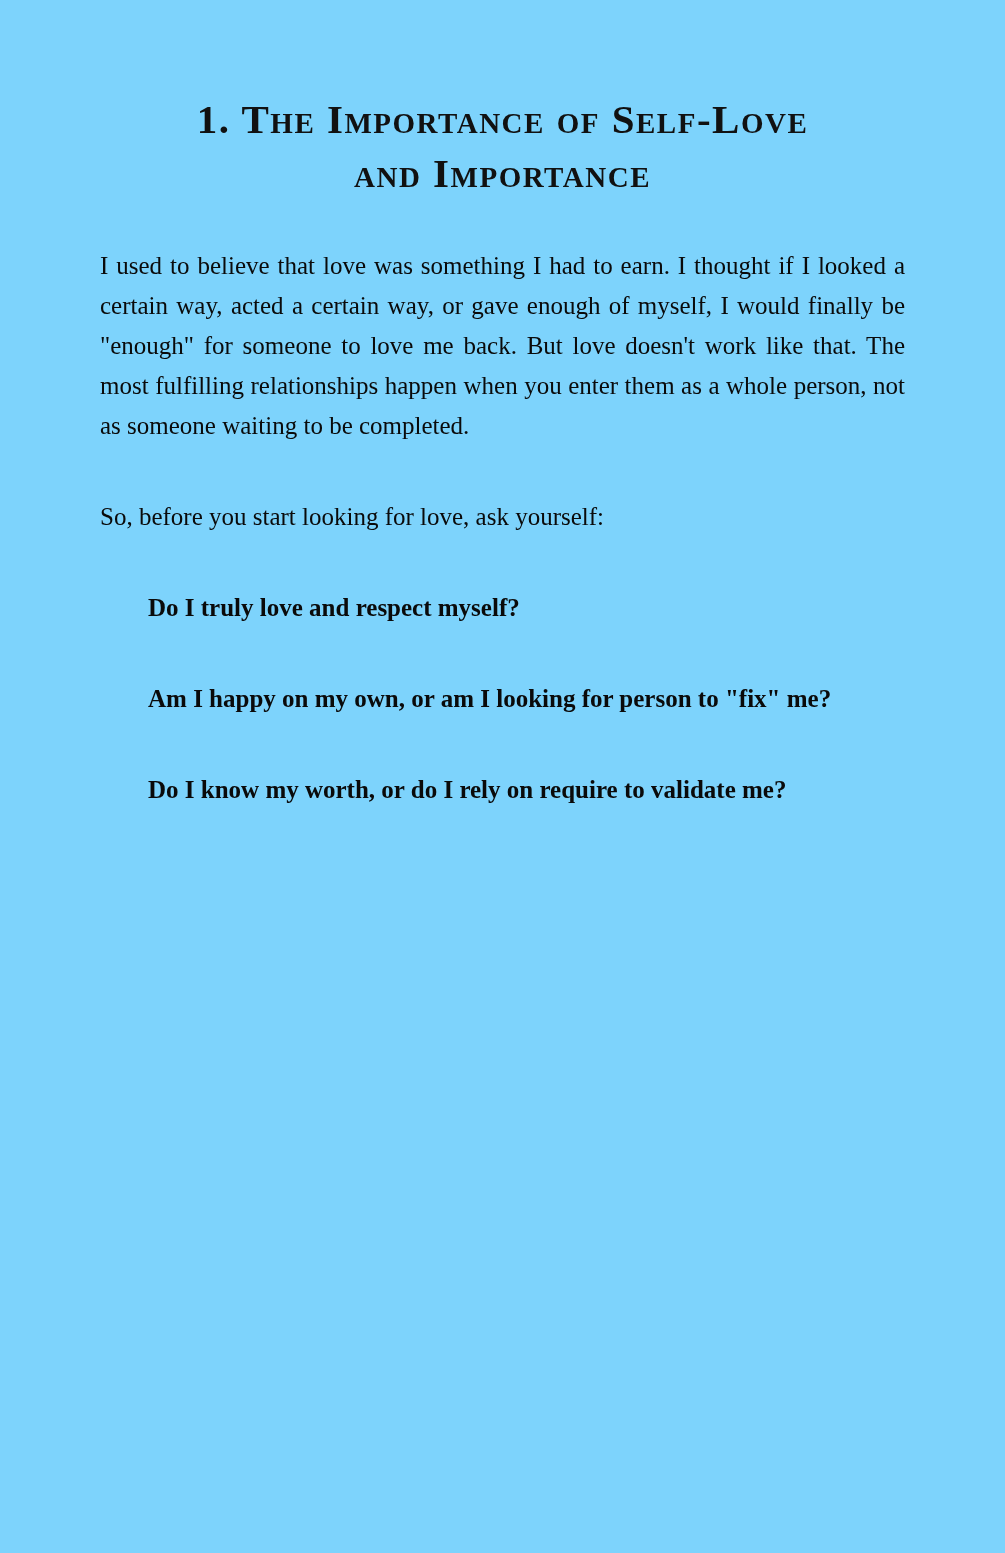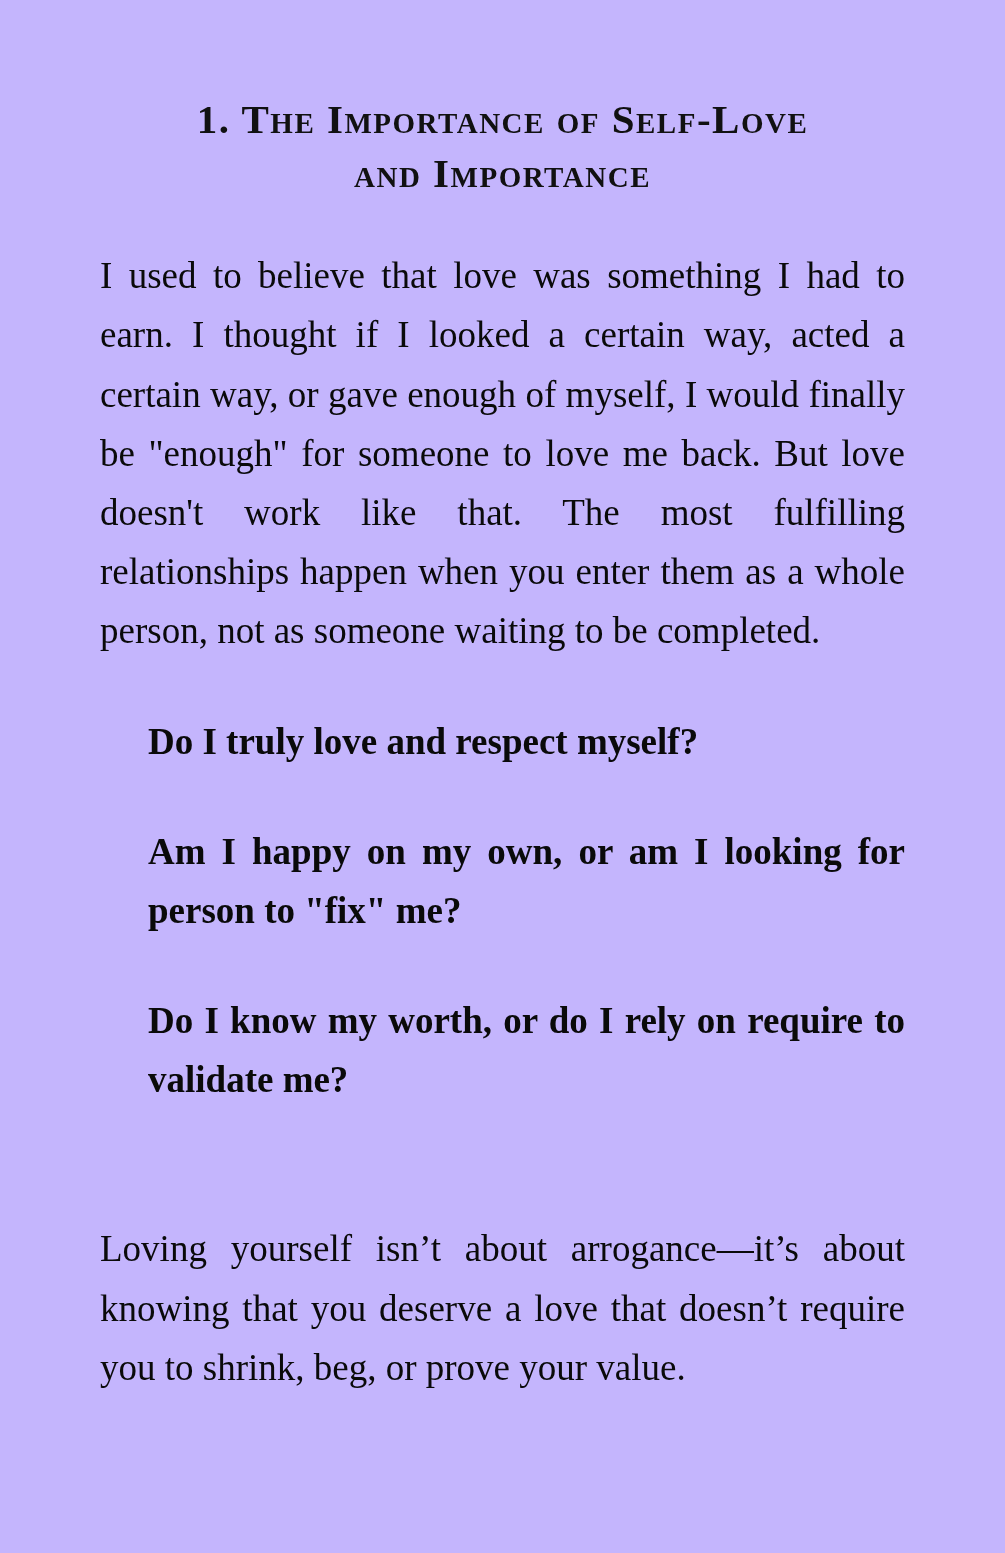--- a/index.html
+++ b/index.html
@@ -6,41 +6,41 @@
   html, body {
     margin: 0;
     padding: 0;
     background: #ffffff;
   }
   .page {
     position: relative;
     width: 1005px;
     height: 1553px;
     margin: 0 auto;
-    background: #c4b5fd;
+    background: #7dd3fc;
     color: #0a0a0a;
     font-family: "Liberation Serif", "DejaVu Serif", serif;
     padding: 92px 100px 0 100px;
     overflow: hidden;
   }
   .chapter-heading {
     font-size: 41px;
     font-weight: 700;
     font-variant: small-caps;
     letter-spacing: 1.5px;
     text-align: center;
     line-height: 1.32;
     margin: 0 0 46px 0;
     color: #111111;
   }
   .chapter-heading .h-line {
     display: block;
   }
   p.body-para {
-    font-size: 37px;
+    font-size: 25px;
     line-height: 1.6;
     text-align: justify;
     margin: 0 0 51px 0;
     color: #0a0a0a;
   }
   p.body-para.question {
     font-weight: 700;
     font-family: "Liberation Serif", "DejaVu Serif", serif;
     margin-left: 48px;
   }
@@ -53,22 +53,22 @@
 
 <div class="page">
 
   <h1 class="chapter-heading">
     <span class="h-line">1. The Importance of Self-Love</span>
     <span class="h-line">and Importance</span>
   </h1>
 
   <p class="body-para">I used to believe that love was something I had to earn. I thought if I looked a certain way, acted a certain way, or gave enough of myself, I would finally be "enough" for someone to love me back. But love doesn't work like that. The most fulfilling relationships happen when you enter them as a whole person, not as someone waiting to be completed.</p>
 
+  <p class="body-para">So, before you start looking for love, ask yourself:</p>
 
   <p class="body-para question">Do I truly love and respect myself?</p>
 
   <p class="body-para question">Am I happy on my own, or am I looking for person to "fix" me?</p>
 
   <p class="body-para question">Do I know my worth, or do I rely on require to validate me?</p>
 
-  <p class="body-para closing">Loving yourself isn’t about arrogance—it’s about knowing that you deserve a love that doesn’t require you to shrink, beg, or prove your value.</p>
 
 </div>
 
 </body></html>

